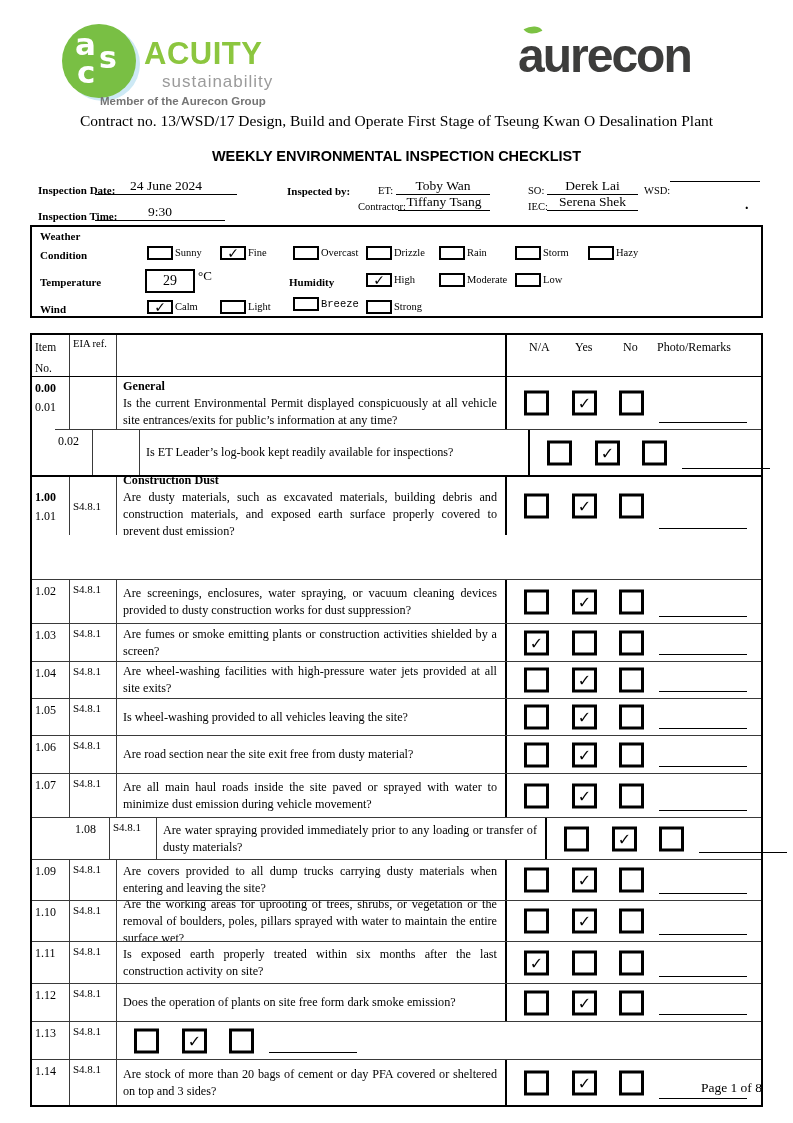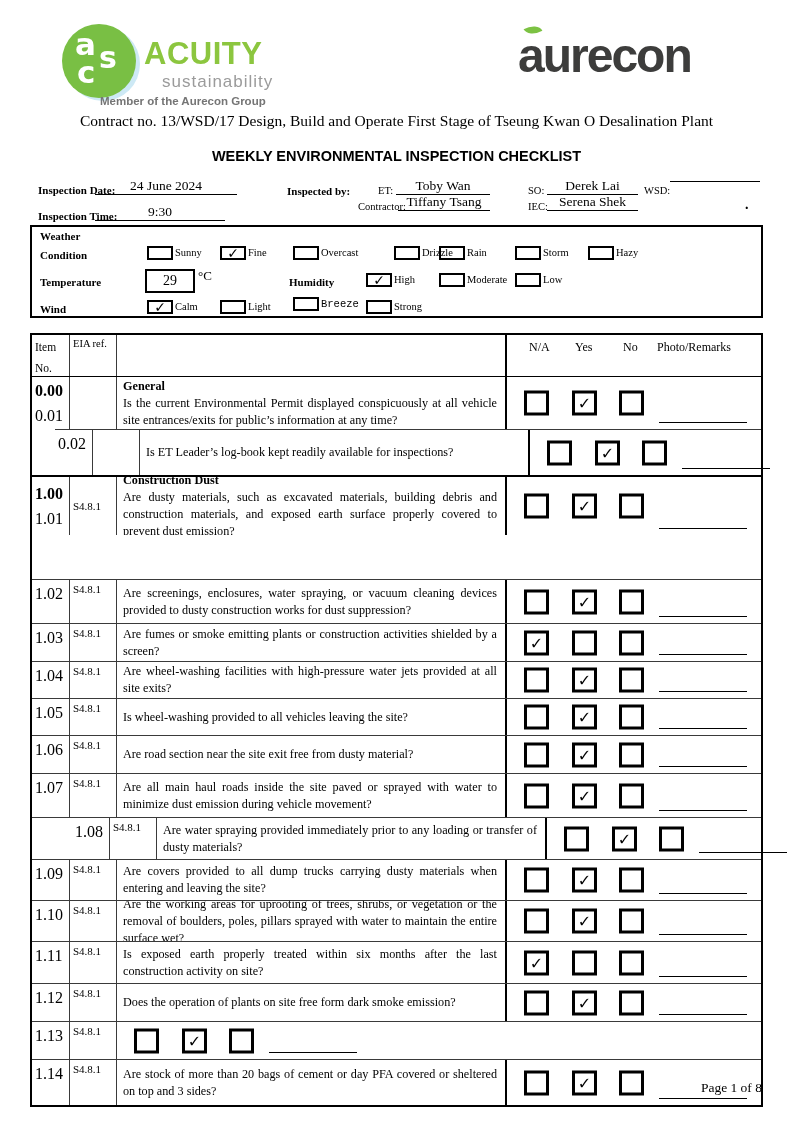--- a/index.html
+++ b/index.html
@@ -57,21 +57,21 @@
   #temp-unit { position:absolute; left:166px; top:41px; font-size:13px; }
 
   
   #checklist { position:absolute; left:30px; top:333px; width:733px;
     border:2px solid #000; box-sizing:border-box; }
   .trow { display:flex; border-top:1px solid #3a3a3a; box-sizing:border-box; }
   .trow.head { border-top:none; border-bottom:1.5px solid #000; height:42px; }
   .trow.first { border-top:none; }
   .trow.sect { border-top:2.5px solid #000; }
   .c-item { width:38px; flex:none; border-right:1px solid #3a3a3a; box-sizing:border-box;
-    padding:2px 1px 0 3px; font-size:16px; display:flex; flex-direction:column; line-height:1.55; }
+    padding:2px 1px 0 3px; font-size:12px; display:flex; flex-direction:column; line-height:1.55; }
   .c-eia { width:47px; flex:none; border-right:1px solid #3a3a3a; box-sizing:border-box;
     padding:2px 1px 0 3px; font-size:11px; display:flex; flex-direction:column; line-height:1.4; }
   .vcent { justify-content:center; }
   .c-q { width:390px; flex:none; border-right:2px solid #000; box-sizing:border-box;
     padding:1px 8px 1px 6px; font-size:12.2px; display:flex; align-items:center; overflow:hidden; }
   .qtext { width:100%; text-align:justify; line-height:17px; }
   .sectline { font-weight:bold; text-align:left; }
   .c-ans { flex:1; position:relative; }
   .cb { position:absolute; top:50%; transform:translateY(-50%); width:25px; height:25px;
     border:3px solid #000; box-sizing:border-box; text-align:center; font-size:16px; line-height:19px;
@@ -148,21 +148,21 @@
     <span class="wlabel">Sunny</span>
   </span>
   <span class="wopt" style="left:188px; top:19px;">
     <span class="wbox">✓</span>
     <span class="wlabel">Fine</span>
   </span>
   <span class="wopt" style="left:261px; top:19px;">
     <span class="wbox"></span>
     <span class="wlabel">Overcast</span>
   </span>
-  <span class="wopt" style="left:334px; top:19px;margin-left:28px;">
+  <span class="wopt" style="left:334px; top:19px;">
     <span class="wbox"></span>
     <span class="wlabel">Drizzle</span>
   </span>
   <span class="wopt" style="left:407px; top:19px;">
     <span class="wbox"></span>
     <span class="wlabel">Rain</span>
   </span>
   <span class="wopt" style="left:483px; top:19px;">
     <span class="wbox"></span>
     <span class="wlabel">Storm</span>

